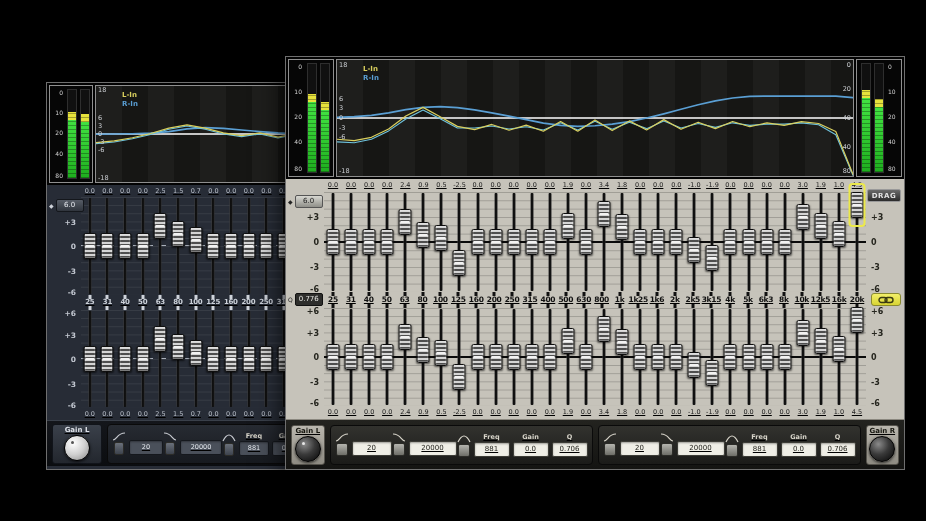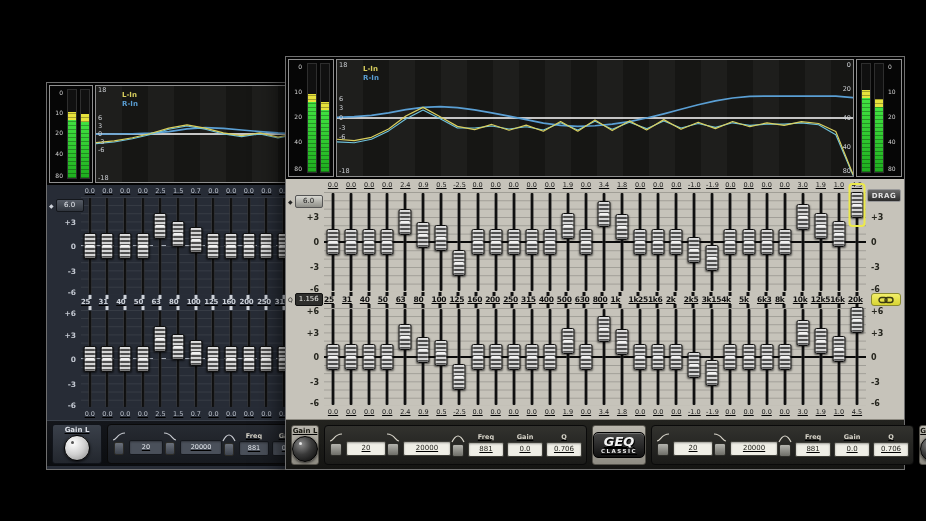--- a/index.html
+++ b/index.html
@@ -40,21 +40,21 @@
   .back  .eq-panel{height:284px;background:#272c36;}
   .values-row,.freq-row,.bank-row{display:grid;grid-template-columns:var(--side) repeat(30,1fr) var(--side);position:relative;}
   .front .values-row{height:13px;} .back .values-row{height:12px;}
   .front .freq-row{height:16px;}  .back .freq-row{height:15px;}
   .front .bank-row{height:100px;} .front .bank-row.bottom{height:98px;}
   .back .bank-row{height:98px;}
   .front .bottom-bar{height:50px;} .back .bottom-bar{height:46px;}
 
   .vcell{font-size:6.5px;text-align:center;white-space:nowrap;color:#1c1c1c;line-height:13px;}
   .back .vcell{color:#b9bfc9;line-height:12px;}
-  .fcell{font-size:7.5px;font-weight:bold;text-align:left;position:relative;color:#101010;white-space:nowrap;line-height:16px;letter-spacing:-0.3px;}
+  .fcell{font-size:7.5px;font-weight:bold;text-align:center;position:relative;color:#101010;white-space:nowrap;line-height:16px;letter-spacing:-0.3px;}
   .back .fcell{color:#ccd1d9;font-size:7px;line-height:15px;}
   .fcell::before,.fcell::after{content:"";position:absolute;left:50%;width:3px;height:4px;background:#111;transform:translateX(-50%);}
   .fcell::before{top:0;} .fcell::after{bottom:0;}
   .back .fcell::before,.back .fcell::after{background:#cfd3da;}
 
   .band-col{position:relative;z-index:1;}
   .track{position:absolute;left:50%;top:1px;bottom:1px;width:3px;transform:translateX(-50%);
          background:linear-gradient(90deg,#3a3a3a,#000 45%,#2c2c2c);border-radius:1px;}
   .handle{position:absolute;left:50%;width:13px;height:26px;transform:translateX(-50%);z-index:2;cursor:pointer;
          background:repeating-linear-gradient(to bottom,#d4d4d4 0 2px,#4e4e4e 2px 4px);
@@ -1132,26 +1132,20 @@
             <div class="bcol">
                 <span class="flabel">Gain</span>
               <div class="vbox">0.0</div>
             </div>
             <div class="bcol">
                 <span class="flabel">Q</span>
               <div class="vbox">0.706</div>
             </div>
           </div>
         </div>
-        <div class="logo-plate">
-          <div class="logo">
-            <span class="l1">GEQ</span>
-            <span class="l2">CLASSIC</span>
-          </div>
-        </div>
         <div class="fstrip">
           <div class="fgroup">
             <div class="bcol">
               <div class="fico">
                 <svg width="14" height="9" viewBox="0 0 14 9">
                     <path d="M1 8 C5 8 5 1 13 1" stroke="#d8d5ca" stroke-width="1.2" fill="none"></path>
                   </svg>
               </div>
               <button class="sqbtn"></button>
             </div>
@@ -1203,21 +1197,21 @@
         </div>
       </div>
 
       <button class="drag-btn">DRAG</button>
       <div class="range-ctl">
         <span class="mini-icon">◆</span>
         <span class="mini-box">6.0</span>
       </div>
       <div class="q-ctl">
         <span class="mini-icon">Q</span>
-        <span class="mini-box">1.156</span>
+        <span class="mini-box">0.776</span>
       </div>
       <button class="link-btn">
         <svg width="16" height="8" viewBox="0 0 16 8">
           <rect x="1" y="1.5" width="8" height="5" rx="2.5" fill="none" stroke="#3a3a12" stroke-width="1.4"></rect>
           <rect x="7" y="1.5" width="8" height="5" rx="2.5" fill="none" stroke="#3a3a12" stroke-width="1.4"></rect>
         </svg>
       </button>
     </div>
   </section>
 </div>

